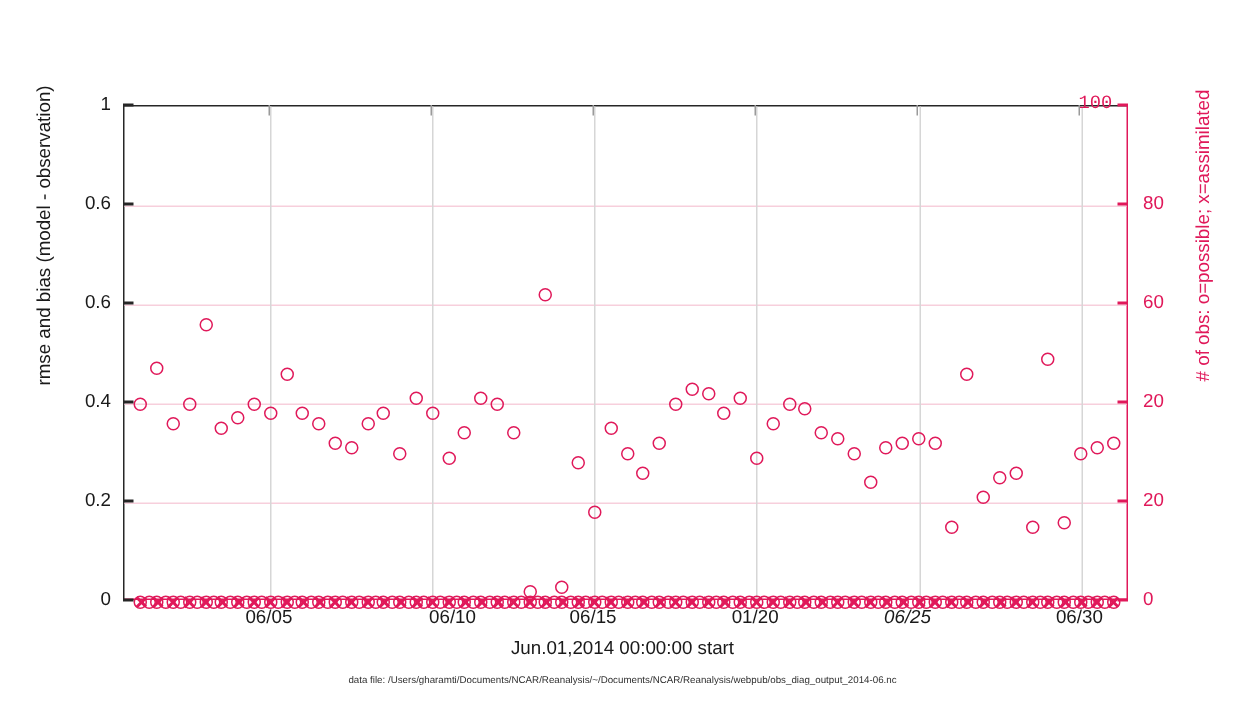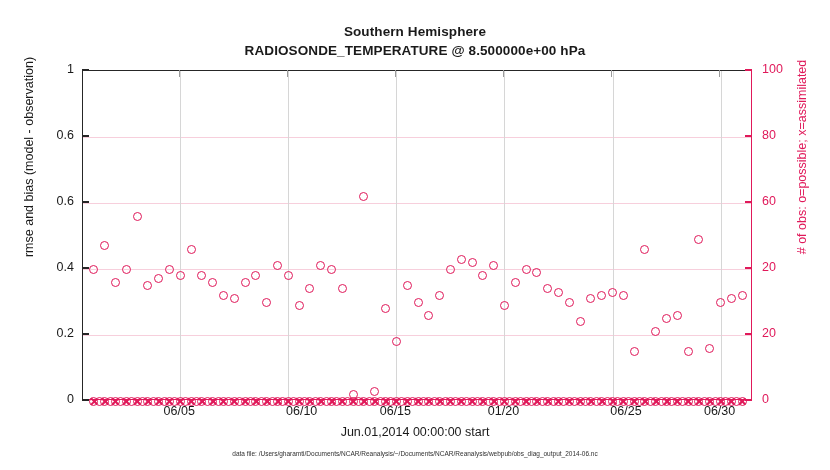--- a/index.html
+++ b/index.html
@@ -46,24 +46,20 @@
   .marker-x{position:absolute;width:9px;height:9px;}
   .marker-x:before,.marker-x:after{content:"";position:absolute;left:50%;top:0;width:1.5px;height:9px;background:#e0195a;}
   .marker-x:before{transform:translateX(-50%) rotate(45deg);}
   .marker-x:after{transform:translateX(-50%) rotate(-45deg);}
 </style>
 </head>
 <body>
 
 <div id="root">
 
-  <div class="title-block">
-    <div class="title-line">Southern Hemisphere</div>
-    <div class="title-line">RADIOSONDE_TEMPERATURE @ 8.500000e+00 hPa</div>
-  </div>
 
   <div id="plotbox">
     <div id="gridlayer">
         <div class="hgrid" style="top: 264px;"></div>
         <div class="hgrid" style="top: 198px;"></div>
         <div class="hgrid" style="top: 132px;"></div>
         <div class="hgrid" style="top: 66px;"></div>
         <div class="vgrid" style="left: 97.2581px;"></div>
         <div class="vgrid" style="left: 205.323px;"></div>
         <div class="vgrid" style="left: 313.387px;"></div>
@@ -335,31 +331,31 @@
       <div class="tickmark-r" style="top: 201.3px;"></div>
       <div class="ylab-left" style="left: 30px; top: 194px;">0.6</div>
       <div class="ylab-right" style="left: 762px; top: 194px;">60</div>
       <div class="tickmark-l" style="top: 135.3px;"></div>
       <div class="tickmark-r" style="top: 135.3px;"></div>
       <div class="ylab-left" style="left: 30px; top: 128px;">0.6</div>
       <div class="ylab-right" style="left: 762px; top: 128px;">80</div>
       <div class="tickmark-l" style="top: 69.3px;"></div>
       <div class="tickmark-r" style="top: 69.3px;"></div>
       <div class="ylab-left" style="left: 30px; top: 62px;">1</div>
-      <div class="ylab-right" style="left: 762px; top: 62px;">100</div>
+      <div class="ylab-right" style="left: 719px; top: 62px; font-family: Liberation Mono, monospace;">100</div>
       <div class="tickmark-x" style="left: 178.558px;"></div>
       <div class="xlab" style="left: 149.258px;">06/05</div>
       <div class="tickmark-x" style="left: 286.623px;"></div>
       <div class="xlab" style="left: 257.323px; text-align: right;">06/10</div>
       <div class="tickmark-x" style="left: 394.687px;"></div>
       <div class="xlab" style="left: 365.387px;">06/15</div>
       <div class="tickmark-x" style="left: 502.752px;"></div>
       <div class="xlab" style="left: 473.452px;">01/20</div>
       <div class="tickmark-x" style="left: 610.816px;"></div>
-      <div class="xlab" style="left: 596px;">06/25</div>
+      <div class="xlab" style="left: 575px; font-style: italic;">06/25</div>
       <div class="tickmark-x" style="left: 718.881px;"></div>
       <div class="xlab" style="left: 689.581px;">06/30</div>
     </div>
 
   <div class="axis-title-left">rmse and bias (model - observation)</div>
   <div class="axis-title-right"># of obs: o=possible; x=assimilated</div>
   <div class="xaxis-title">Jun.01,2014 00:00:00 start</div>
 
   <div id="legend">
   </div>

